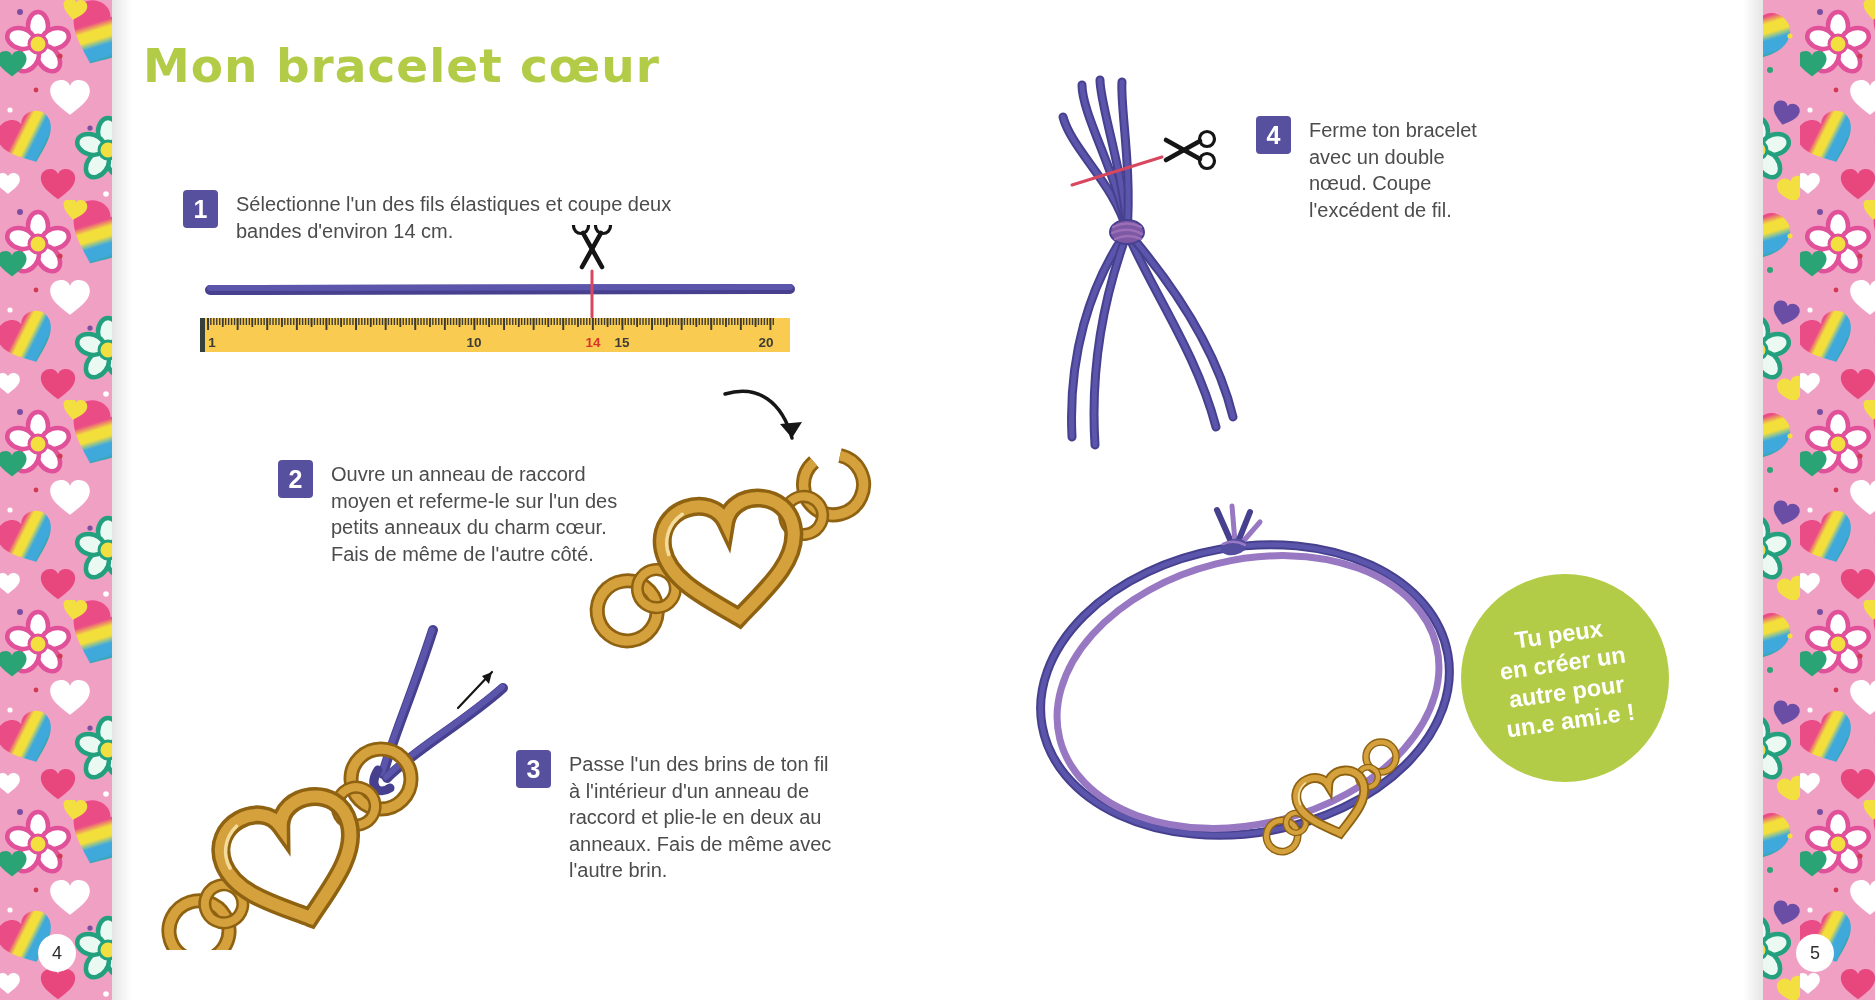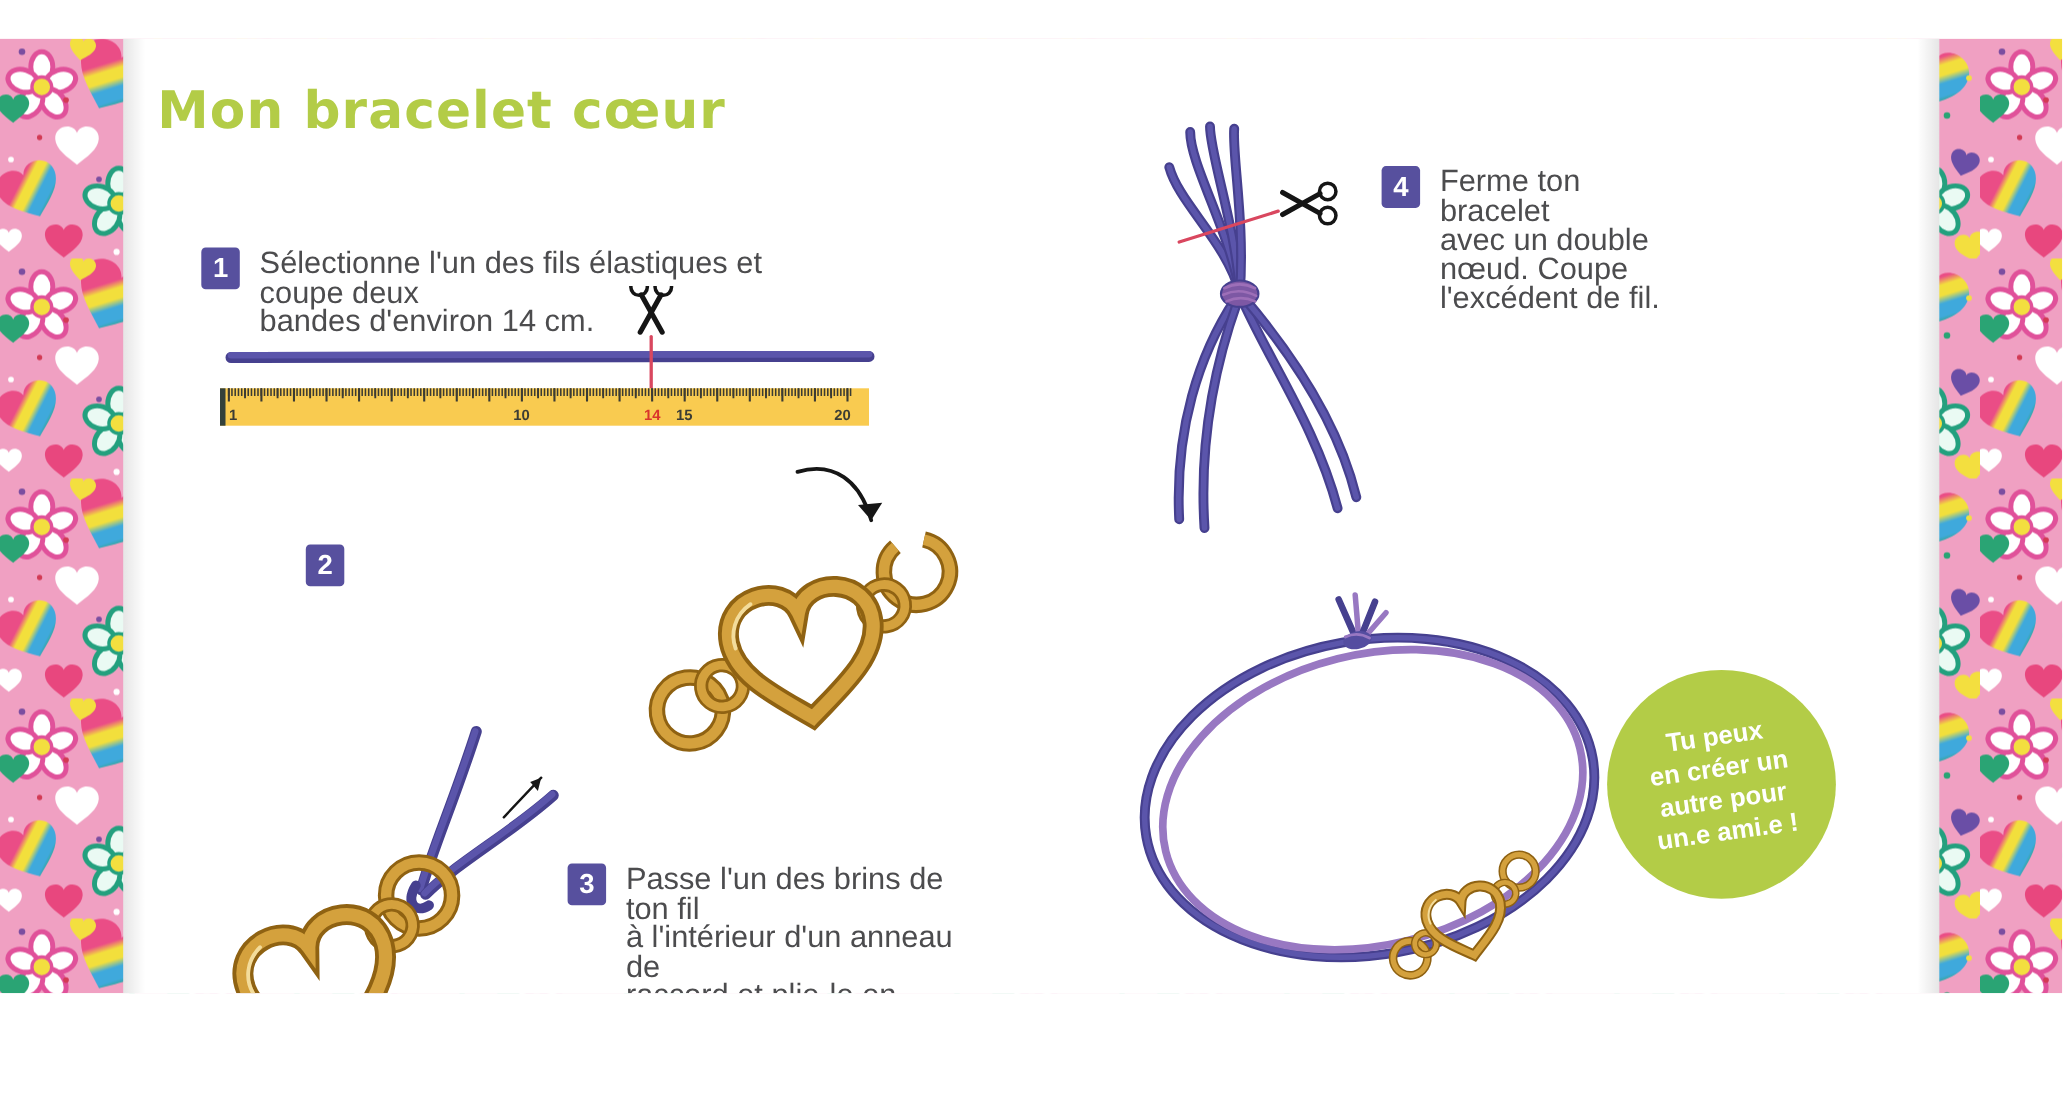--- a/index.html
+++ b/index.html
@@ -1,27 +1,27 @@
 <!DOCTYPE html>
 <html><head>
 <meta charset="utf-8">
 <style>
   html,body{margin:0;padding:0;background:#ffffff;}
-  .stage{position:relative;width:1875px;height:868px;overflow:hidden;background:#fff;
-         font-family:"Liberation Sans",sans-serif;margin-top:35px;}
+  .stage{position:relative;width:1875px;height:1000px;overflow:hidden;background:#fff;
+         font-family:"Liberation Sans",sans-serif;}
   .bg{position:absolute;left:0;top:0;}
   .abs{position:absolute;}
   .page-title{position:absolute;left:143px;top:38px;margin:0;
       font-family:"DejaVu Sans",sans-serif;font-weight:800;font-size:47px;
       letter-spacing:1px;color:#b3cc47;}
   .step{position:absolute;display:flex;align-items:flex-start;}
   .step-num{width:35px;height:38px;background:#57509e;color:#fff;border-radius:4px;
       display:flex;align-items:center;justify-content:center;
       font-size:25px;font-weight:bold;flex:0 0 auto;}
-  .step-text{font-size:28px;line-height:26.5px;color:#4c4c4e;white-space:pre-line;
+  .step-text{font-size:20px;line-height:26.5px;color:#4c4c4e;white-space:pre-line;
       margin-left:18px;padding-top:1px;}
   .pagenum{position:absolute;width:38px;height:38px;border-radius:50%;background:#fff;
       display:flex;align-items:center;justify-content:center;
       font-size:18px;color:#2e2e30;}
   .badge{position:absolute;left:1461px;top:574px;width:208px;height:208px;border-radius:50%;
       background:#b3cc47;display:flex;align-items:center;justify-content:center;}
   .badge-text{transform:rotate(-8deg);color:#fff;font-weight:bold;font-size:23.5px;
       line-height:29px;text-align:center;white-space:pre-line;
       font-family:"Liberation Sans",sans-serif;}
   
@@ -166,20 +166,24 @@
       <text class="rlabel" x="22" y="122" text-anchor="middle">1</text>
       <text class="rlabel" x="284" y="122" text-anchor="middle">10</text>
       <text class="rlabel hot" x="403" y="122" text-anchor="middle">14</text>
       <text class="rlabel" x="432" y="122" text-anchor="middle">15</text>
       <text class="rlabel" x="576" y="122" text-anchor="middle">20</text>
     </g>
   </svg>
 
   <div class="step" style="left:278px;top:460px;">
     <div class="step-num">2</div>
+    <div class="step-text" style="width:330px;">Ouvre un anneau de raccord
+moyen et referme-le sur l'un des
+petits anneaux du charm cœur.
+Fais de même de l'autre côté.</div>
   </div>
 
   <svg class="abs" style="left:540px;top:380px;" width="400" height="320" viewBox="0 0 400 320">
     <g>
       <path class="arrow" d="M 185,14 C 218,4 242,22 252,58"></path>
       <path d="M 252,58 L 240,44 L 262,42 Z" fill="#161616"></path>
     </g>
     <g>
       <path class="gd" stroke-width="15" d="M 300,75.5 A 30 30 0 1 1 274,82"></path>
       <path class="gm" stroke-width="9.5" d="M 300,75.5 A 30 30 0 1 1 274,82"></path>

